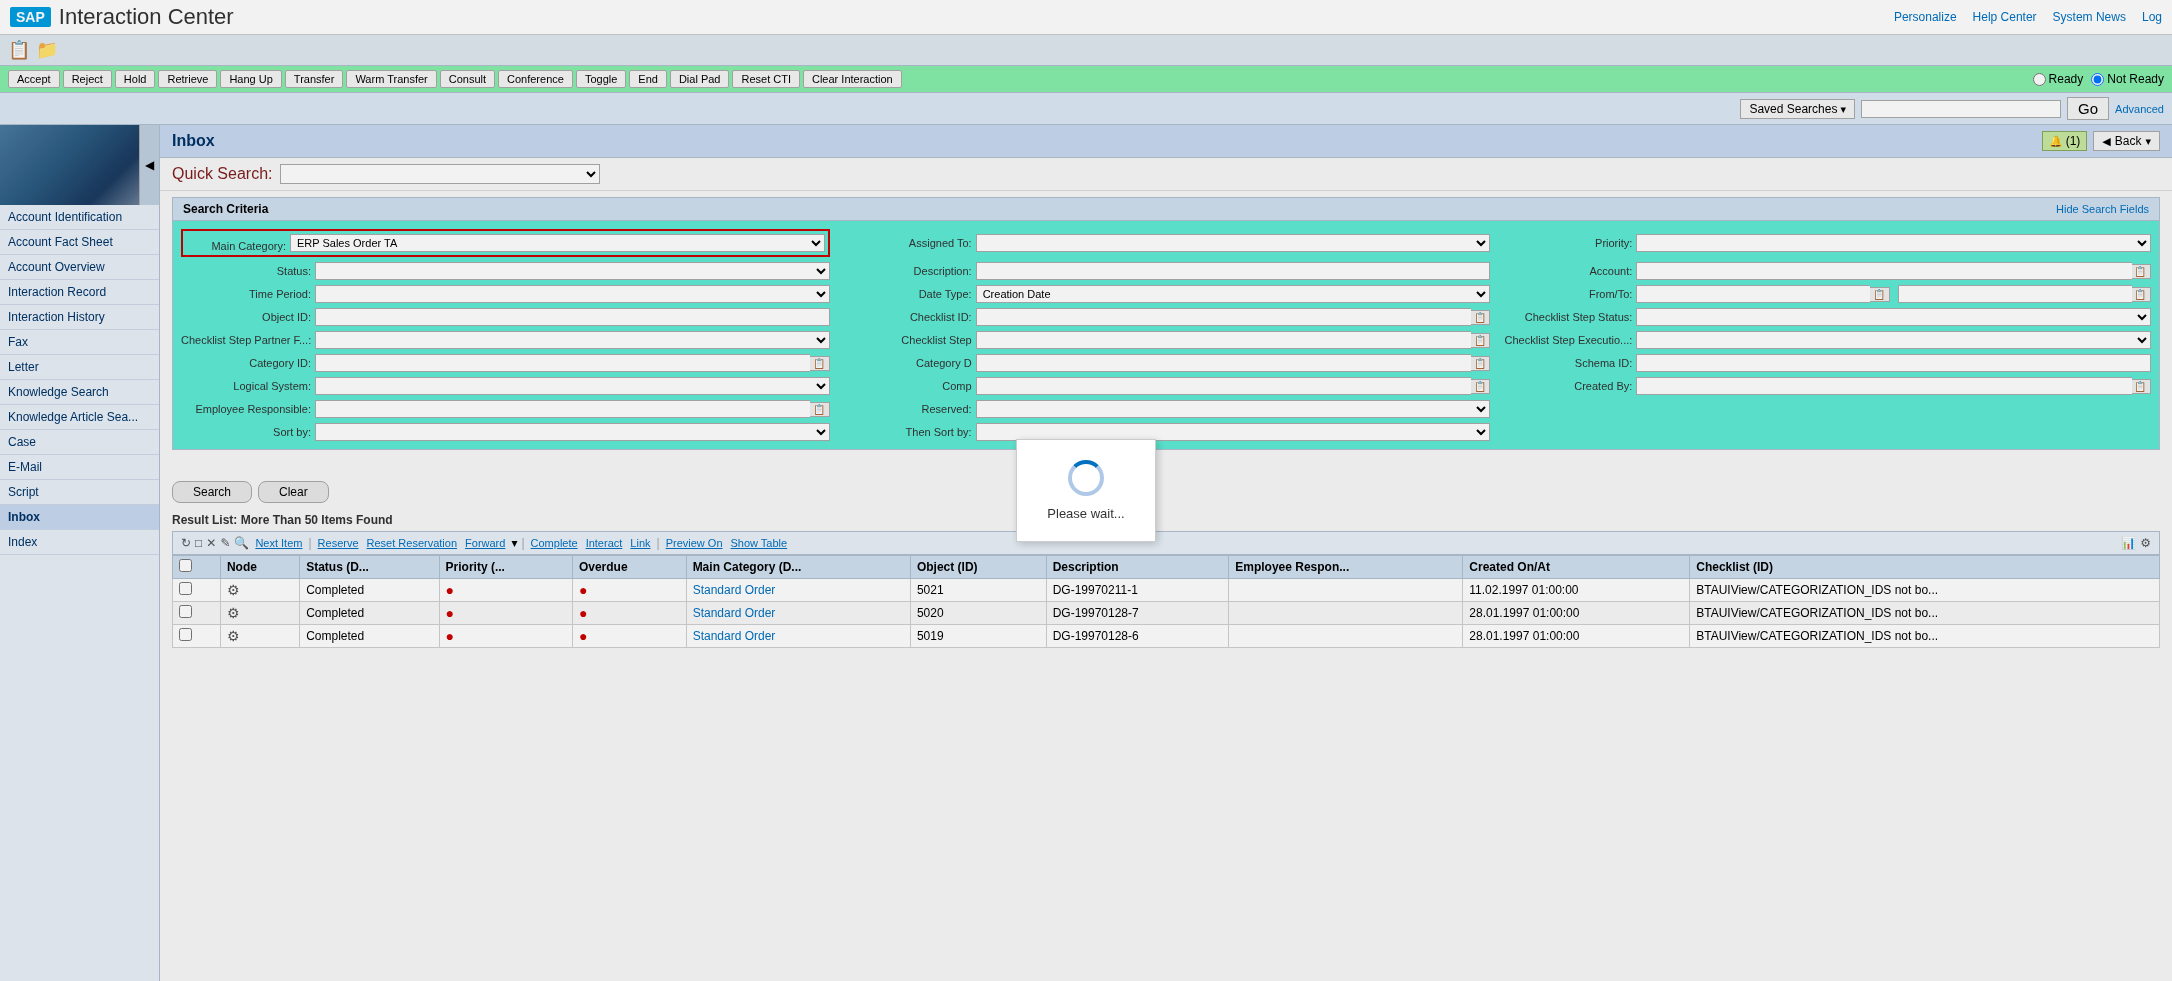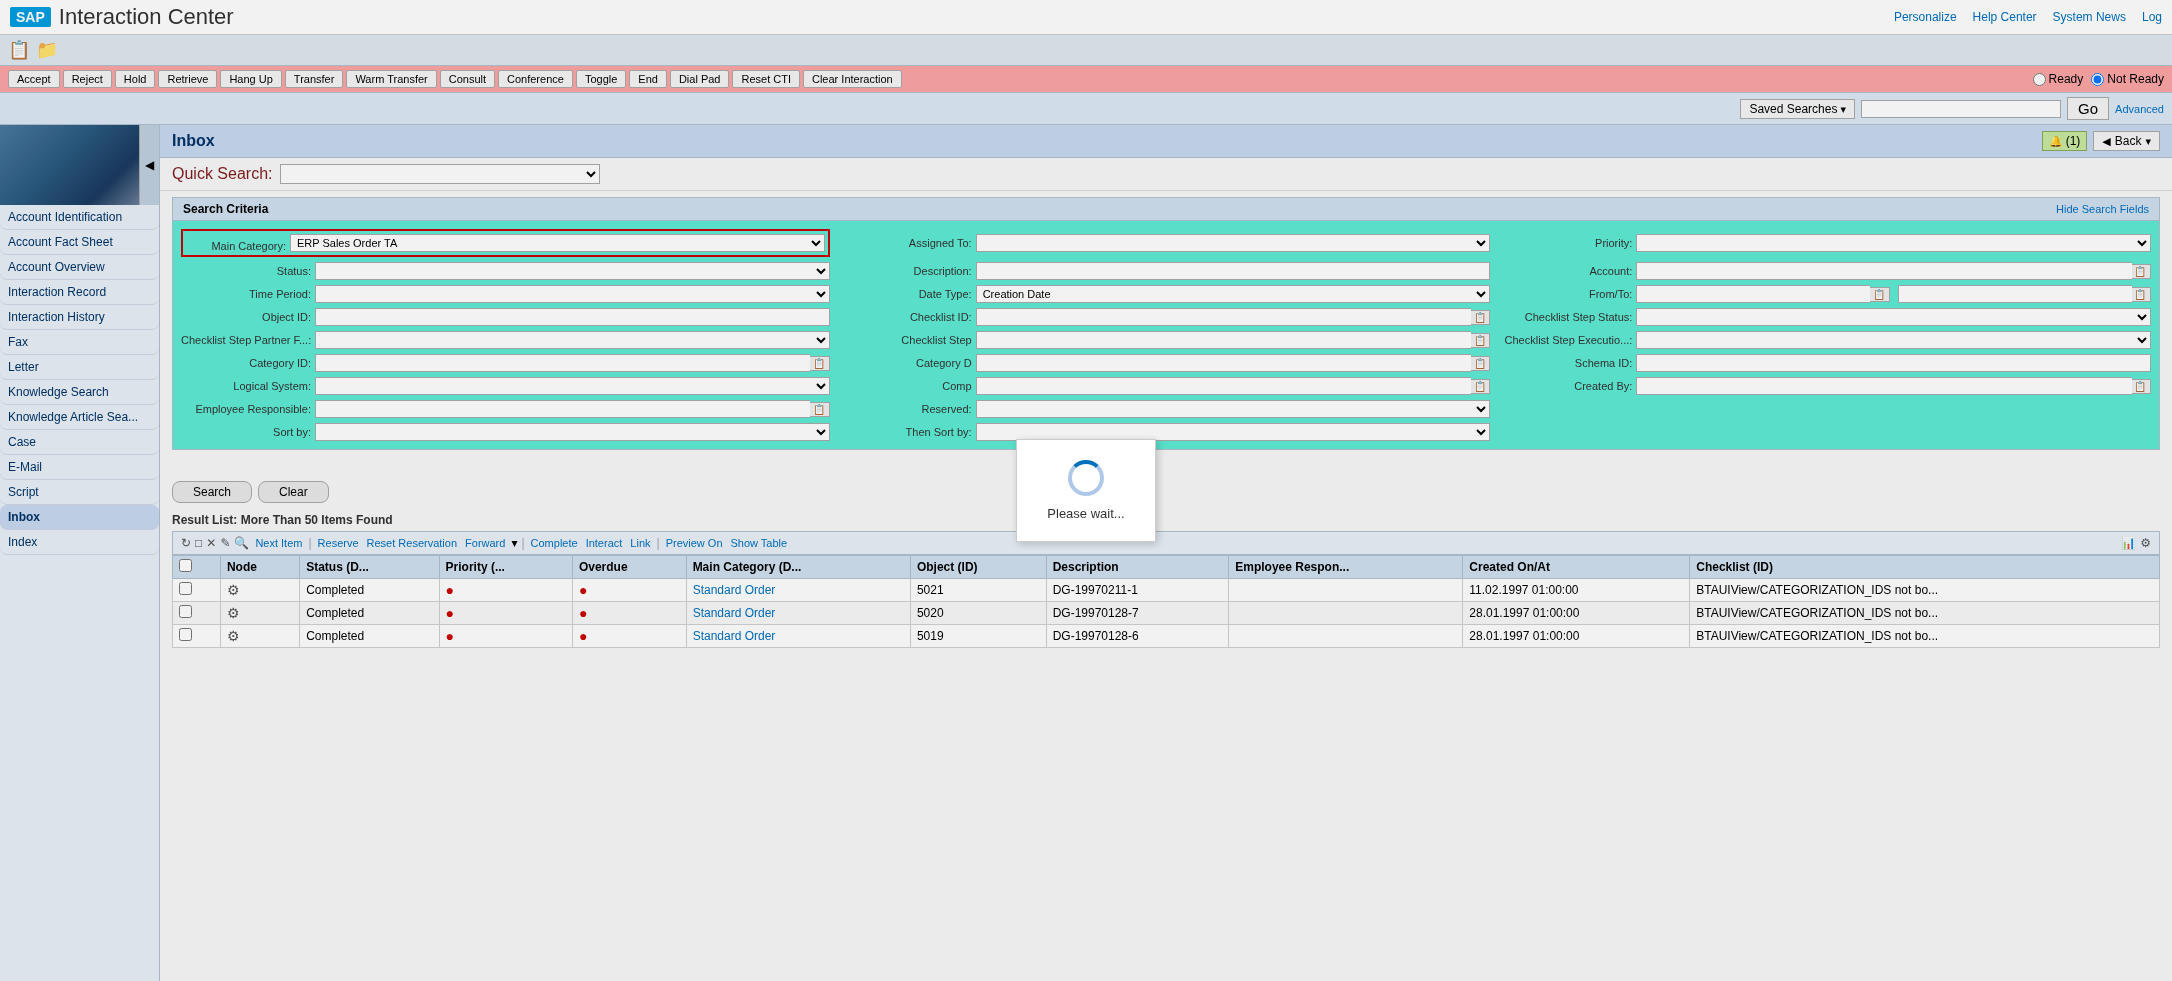--- a/index.html
+++ b/index.html
@@ -35,21 +35,21 @@
     .top-nav-links {
       display: flex;
       gap: 16px;
       color: #0070c0;
       font-size: 12px;
     }
     .top-nav-links span { cursor: pointer; color: #0070c0; }
 
     
     .toolbar-row {
-      background: #fca5a5;
+      background: #86efac;
       padding: 4px 8px;
       display: flex;
       align-items: center;
       gap: 3px;
       border-bottom: 1px solid #b0c0d0;
     }
     .toolbar-btn {
       background: #f5f5f5;
       border: 1px solid #aaa;
       padding: 2px 8px;
@@ -138,21 +138,20 @@
       justify-content: center;
       cursor: pointer;
       border-left: 1px solid #aaa;
     }
     .sidebar-item {
       padding: 5px 8px;
       cursor: pointer;
       border-bottom: 1px solid #d0d8e8;
       color: #003366;
       font-size: 12px;
-      border-radius: 7px;
     }
     .sidebar-item.active { background: #c8d8f0; font-weight: bold; }
 
     
     .content-area {
       flex: 1;
       overflow-y: auto;
       background: #f8f8f8;
     }
 
@@ -306,20 +305,21 @@
       gap: 4px;
       flex-wrap: wrap;
     }
     .result-toolbar-btn {
       background: none;
       border: none;
       cursor: pointer;
       font-size: 11px;
       color: #0070c0;
       padding: 0 2px;
+      text-decoration: underline;
     }
     .result-toolbar-separator { color: #aaa; }
     .result-toolbar-icon {
       cursor: pointer;
       font-size: 12px;
       color: #555;
     }
     .result-toolbar-icon-right {
       margin-left: auto;
       display: flex;

